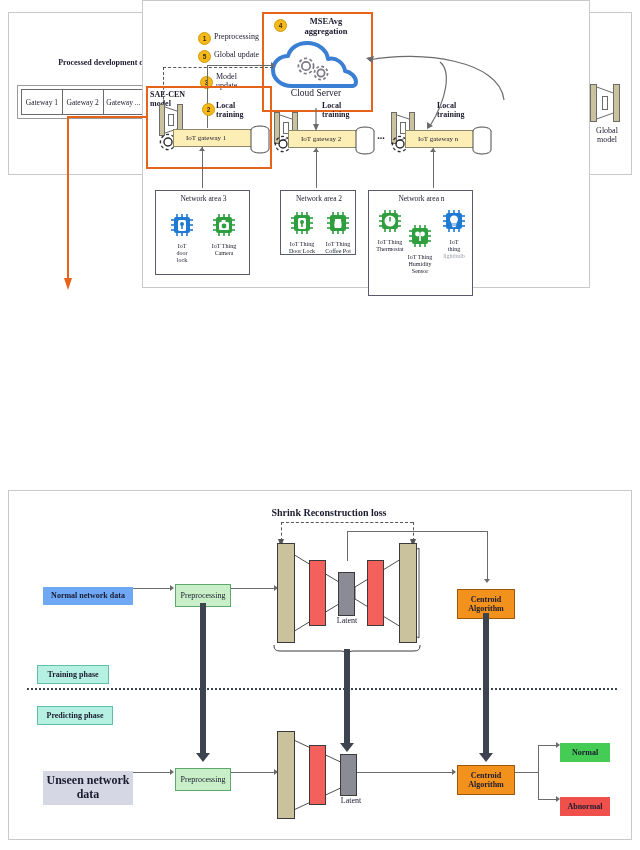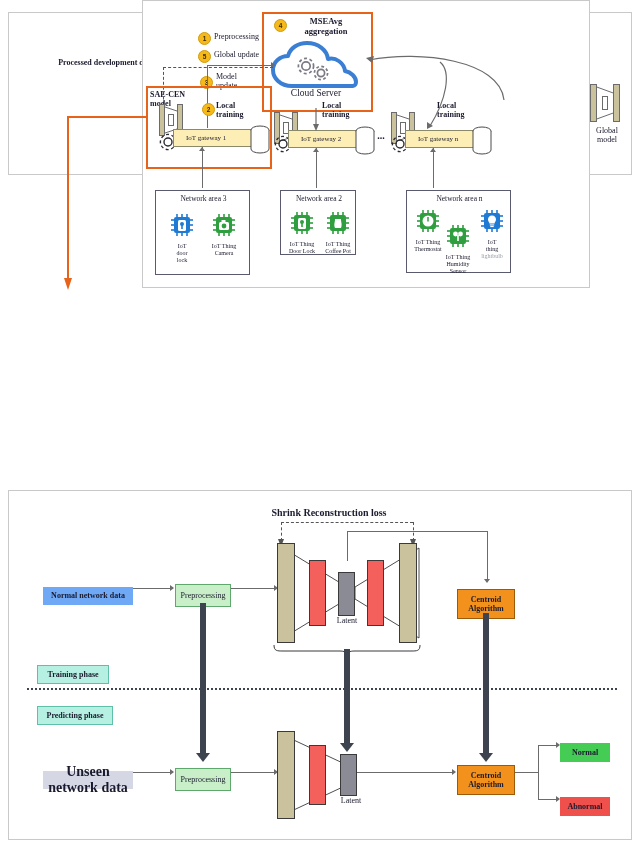--- a/index.html
+++ b/index.html
@@ -33,20 +33,28 @@
   .thickArrow{position:absolute;width:0;height:0;border-top:9px solid #3d4450;border-left:7px solid transparent;border-right:7px solid transparent;}
   .dotted-sep{position:absolute;height:0;border-top:2px dotted #3d4450;}
 </style>
 </head>
 <body>
 
 <div class="panel" id="panel-top">
 
   <div class="lbl bold" style="left:22px;top:45px;width:160px;">Processed development dataset</div>
 
+  <div style="position:absolute;left:8px;top:72px;width:172px;height:34px;border:1px solid #9a9a9a;box-sizing:border-box;padding:3px;">
+    <div style="display:flex;width:100%;height:100%;border:1px solid #6b6b6b;box-sizing:border-box;">
+      <div style="flex:1;border-right:1px solid #6b6b6b;display:flex;align-items:center;justify-content:center;font-size:7.5px;">Gateway 1</div>
+      <div style="flex:1;border-right:1px solid #6b6b6b;display:flex;align-items:center;justify-content:center;font-size:7.5px;">Gateway 2</div>
+      <div style="flex:1;border-right:1px solid #6b6b6b;display:flex;align-items:center;justify-content:center;font-size:7.5px;">Gateway ...</div>
+      <div style="flex:1;display:flex;align-items:center;justify-content:center;font-size:7.5px;">Gateway n</div>
+    </div>
+  </div>
 
   <div class="hl" style="left:181px;top:89px;width:29px;"></div>
   <div class="arrowR" style="left:209px;top:86px;"></div>
 
   <div class="box" style="left:214px;top:73px;width:58px;height:33px;background:#fff;border:1px solid #6b6b6b;flex-direction:column;">
     <span>Development</span>
     <span>data</span>
   </div>
 
   <div class="lbl bold" style="left:248px;top:20px;width:130px;">Local AE-based models</div>
@@ -432,21 +440,21 @@
         </g>
         <path d="M9,8 C9,12 7.5,13 9,17 L15,17 C16.5,13 15,12 15,8 Z" fill="#fff"></path>
       </svg>
       <div class="lbl" style="position:relative;left:0;top:2px;width:36px;font-size:6px;">
         <div>IoT Thing</div>
         <div>Coffee Pot</div>
       </div>
     </div>
   </div>
 
-  <div class="netarea" style="left:406px;top:190px;width:105px;height:83px;">
+  <div class="netarea" style="left:368px;top:190px;width:105px;height:106px;">
     <div class="lbl" style="left:0px;top:4px;width:105px;font-size:7.5px;">Network area n</div>
     <div style="position:absolute;left:1px;top:18px;width:40px;">
       <svg style="position:relative;left:8px;top:0;width:24px;height:24px;">
         <rect x="4" y="4" width="16" height="16" rx="2" fill="#2e9e3e"></rect>
         <g stroke="#2e9e3e" stroke-width="1.6">
           <line x1="7" y1="1" x2="7" y2="4"></line>
             <line x1="12" y1="1" x2="12" y2="4"></line>
             <line x1="17" y1="1" x2="17" y2="4"></line>
           <line x1="7" y1="20" x2="7" y2="23"></line>
             <line x1="12" y1="20" x2="12" y2="23"></line>
@@ -574,21 +582,21 @@
   <div class="thickArrow" style="left:187px;top:262px;"></div>
   <div class="thick" style="left:335px;top:158px;height:96px;"></div>
   <div class="thickArrow" style="left:331px;top:252px;"></div>
   <div class="thick" style="left:474px;top:122px;height:142px;"></div>
   <div class="thickArrow" style="left:470px;top:262px;"></div>
 
   <div class="box bold" style="left:28px;top:166px;width:72px;height:19px;background:#b6f0e2;border:1px solid #5fbfa8;font-size:8px;">Training phase</div>
   <div class="dotted-sep" style="left:18px;top:197px;width:590px;"></div>
   <div class="box bold" style="left:28px;top:207px;width:76px;height:19px;background:#b6f0e2;border:1px solid #5fbfa8;font-size:8px;">Predicting phase</div>
 
-  <div class="box bold" style="left:34px;top:272px;width:90px;height:18px;background:#d5d8e4;font-size:14px;">Unseen network data</div>
+  <div class="box bold" style="left:34px;top:272px;width:90px;height:34px;background:#d5d8e4;font-size:12px;">Unseen network data</div>
   <div class="hl" style="left:124px;top:281px;width:38px;"></div>
   <div class="arrowR" style="left:161px;top:278px;"></div>
   <div class="box" style="left:166px;top:269px;width:56px;height:23px;background:#c9efc9;border:1px solid #5fa86d;font-size:8px;">Preprocessing</div>
   <div class="hl" style="left:222px;top:281px;width:44px;"></div>
   <div class="arrowR" style="left:265px;top:278px;"></div>
 
   <svg style="left:262px;top:240px;width:110px;height:88px;">
     <g fill="#ffffff" stroke="#3a3a3a" stroke-width="0.9">
       <polygon points="12,4 76,34 76,54 12,84"></polygon>
     </g>

